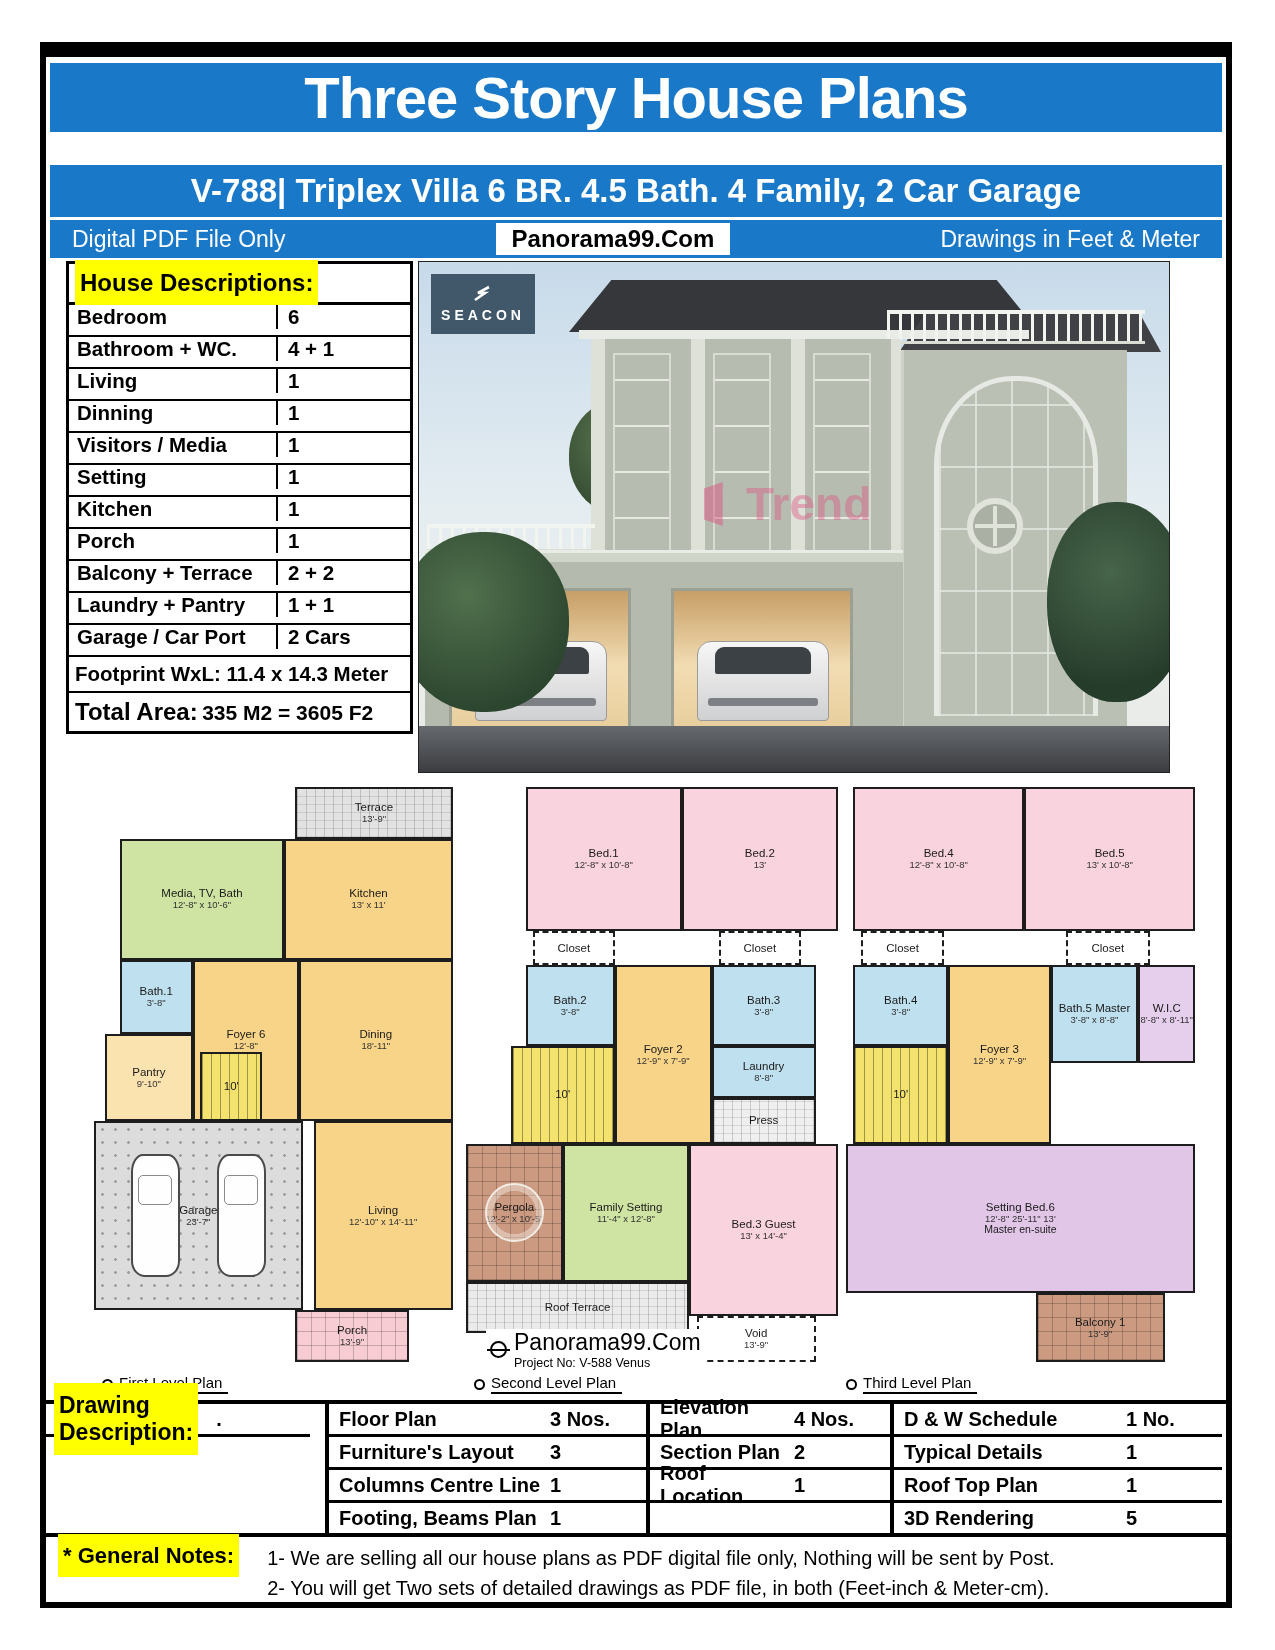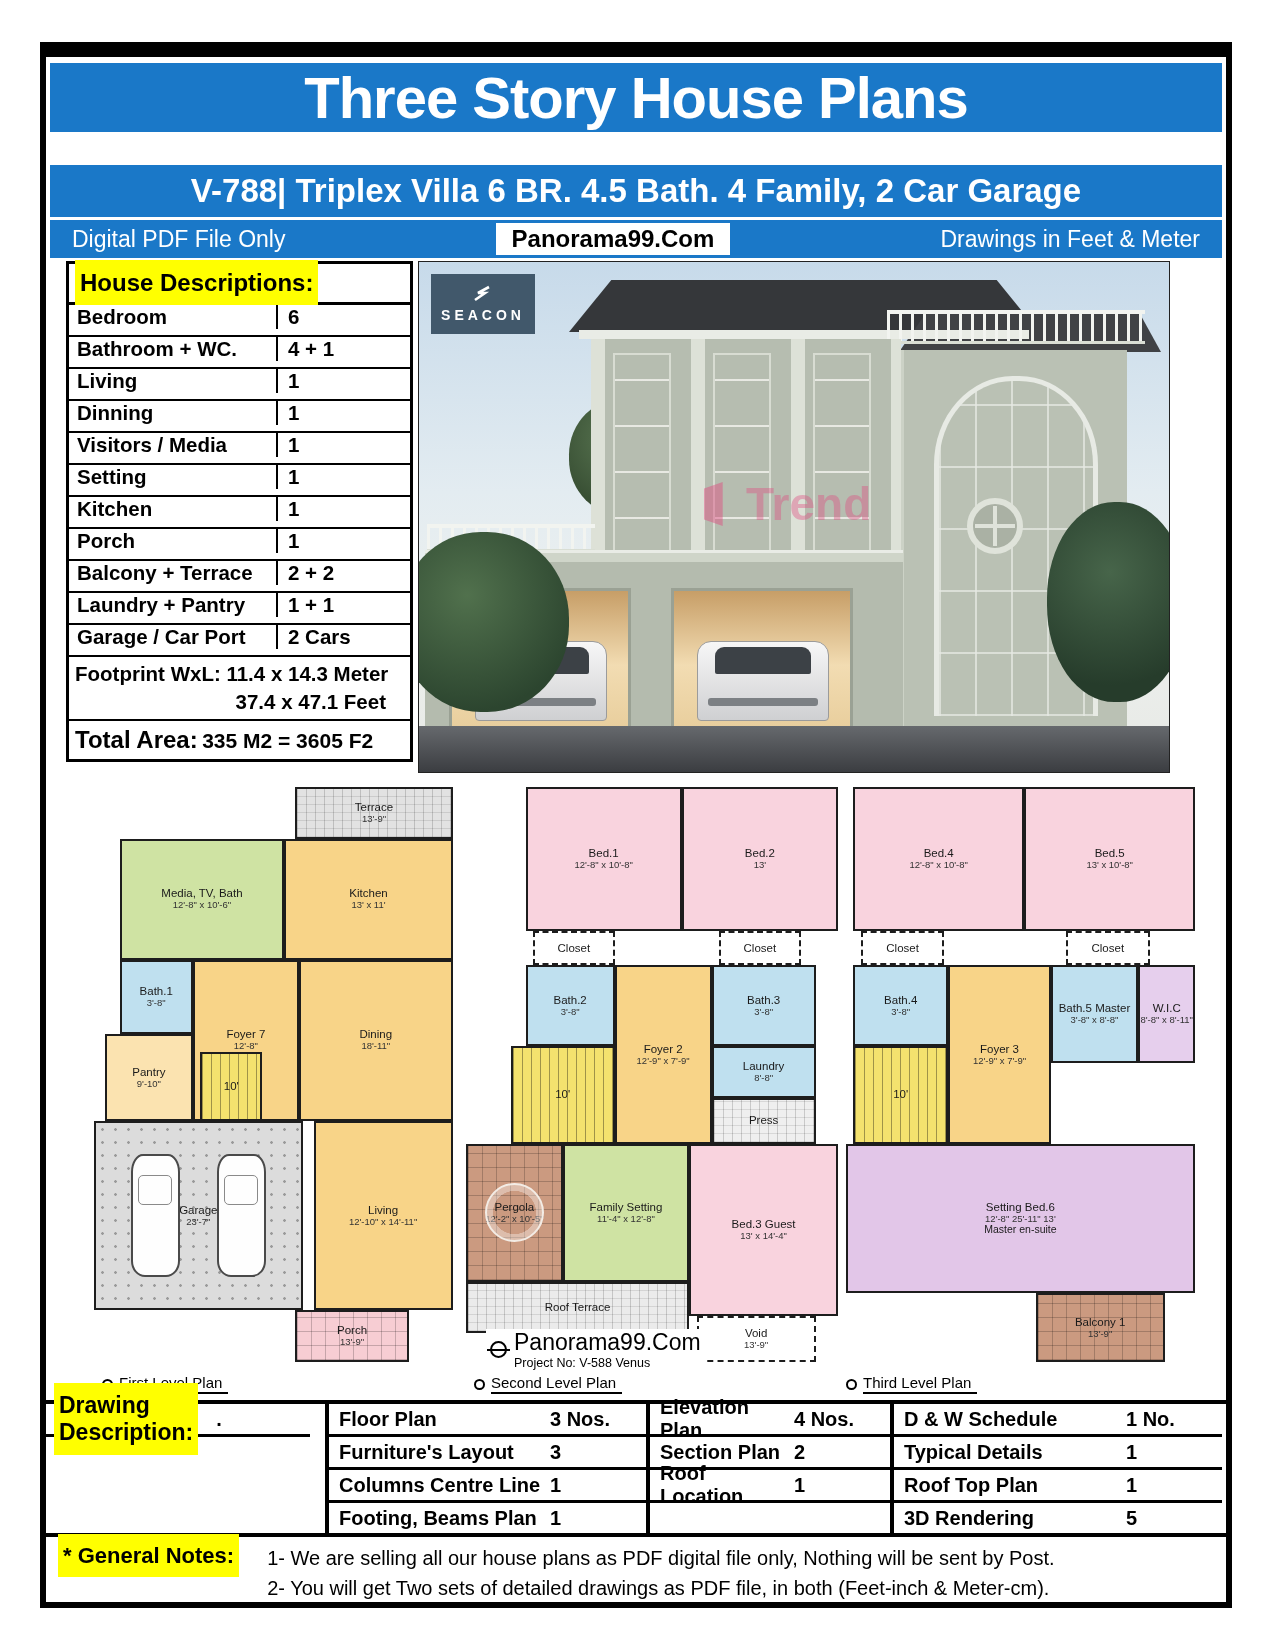--- a/index.html
+++ b/index.html
@@ -206,21 +206,20 @@
           <div class="hd-label">Laundry + Pantry</div>
           <div class="hd-value">1  + 1</div>
         </div>
         <div class="hd-row">
           <div class="hd-label">Garage / Car Port</div>
           <div class="hd-value">2 Cars</div>
         </div>
       </div>
     <div class="footprint">
       <div class="l1">Footprint WxL: 11.4 x 14.3 Meter</div>
-      <div class="l2">37.4 x 47.1 Feet</div>
     </div>
     <div class="total-row">
       <span class="tl">Total Area:</span>
       <span class="tv">335 M2 = 3605 F2</span>
     </div>
   </div>
 
   <div class="photo">
     <div class="tree t3"></div>
     <div class="roof-main"></div>
@@ -271,21 +270,21 @@
           </div>
           <div class="room" style="left: 52%; top: 9%; width: 46%; height: 21%; background-color: rgb(248, 212, 136);">
             <span class="room-name">Kitchen</span>
             <span class="room-dim">13' x 11'</span>
           </div>
           <div class="room" style="left: 7%; top: 30%; width: 20%; height: 13%; background-color: rgb(191, 224, 239);">
             <span class="room-name">Bath.1</span>
             <span class="room-dim">3'-8"</span>
           </div>
           <div class="room" style="left: 27%; top: 30%; width: 29%; height: 28%; background-color: rgb(248, 212, 136);">
-            <span class="room-name">Foyer 7</span>
+            <span class="room-name">Foyer 6</span>
             <span class="room-dim">12'-8"</span>
           </div>
           <div class="room" style="left: 56%; top: 30%; width: 42%; height: 28%; background-color: rgb(248, 212, 136);">
             <span class="room-name">Dining</span>
             <span class="room-dim">18'-11"</span>
           </div>
           <div class="room" style="left: 3%; top: 43%; width: 24%; height: 15%; background-color: rgb(251, 227, 176);">
             <span class="room-name">Pantry</span>
             <span class="room-dim">9'-10"</span>
           </div>

